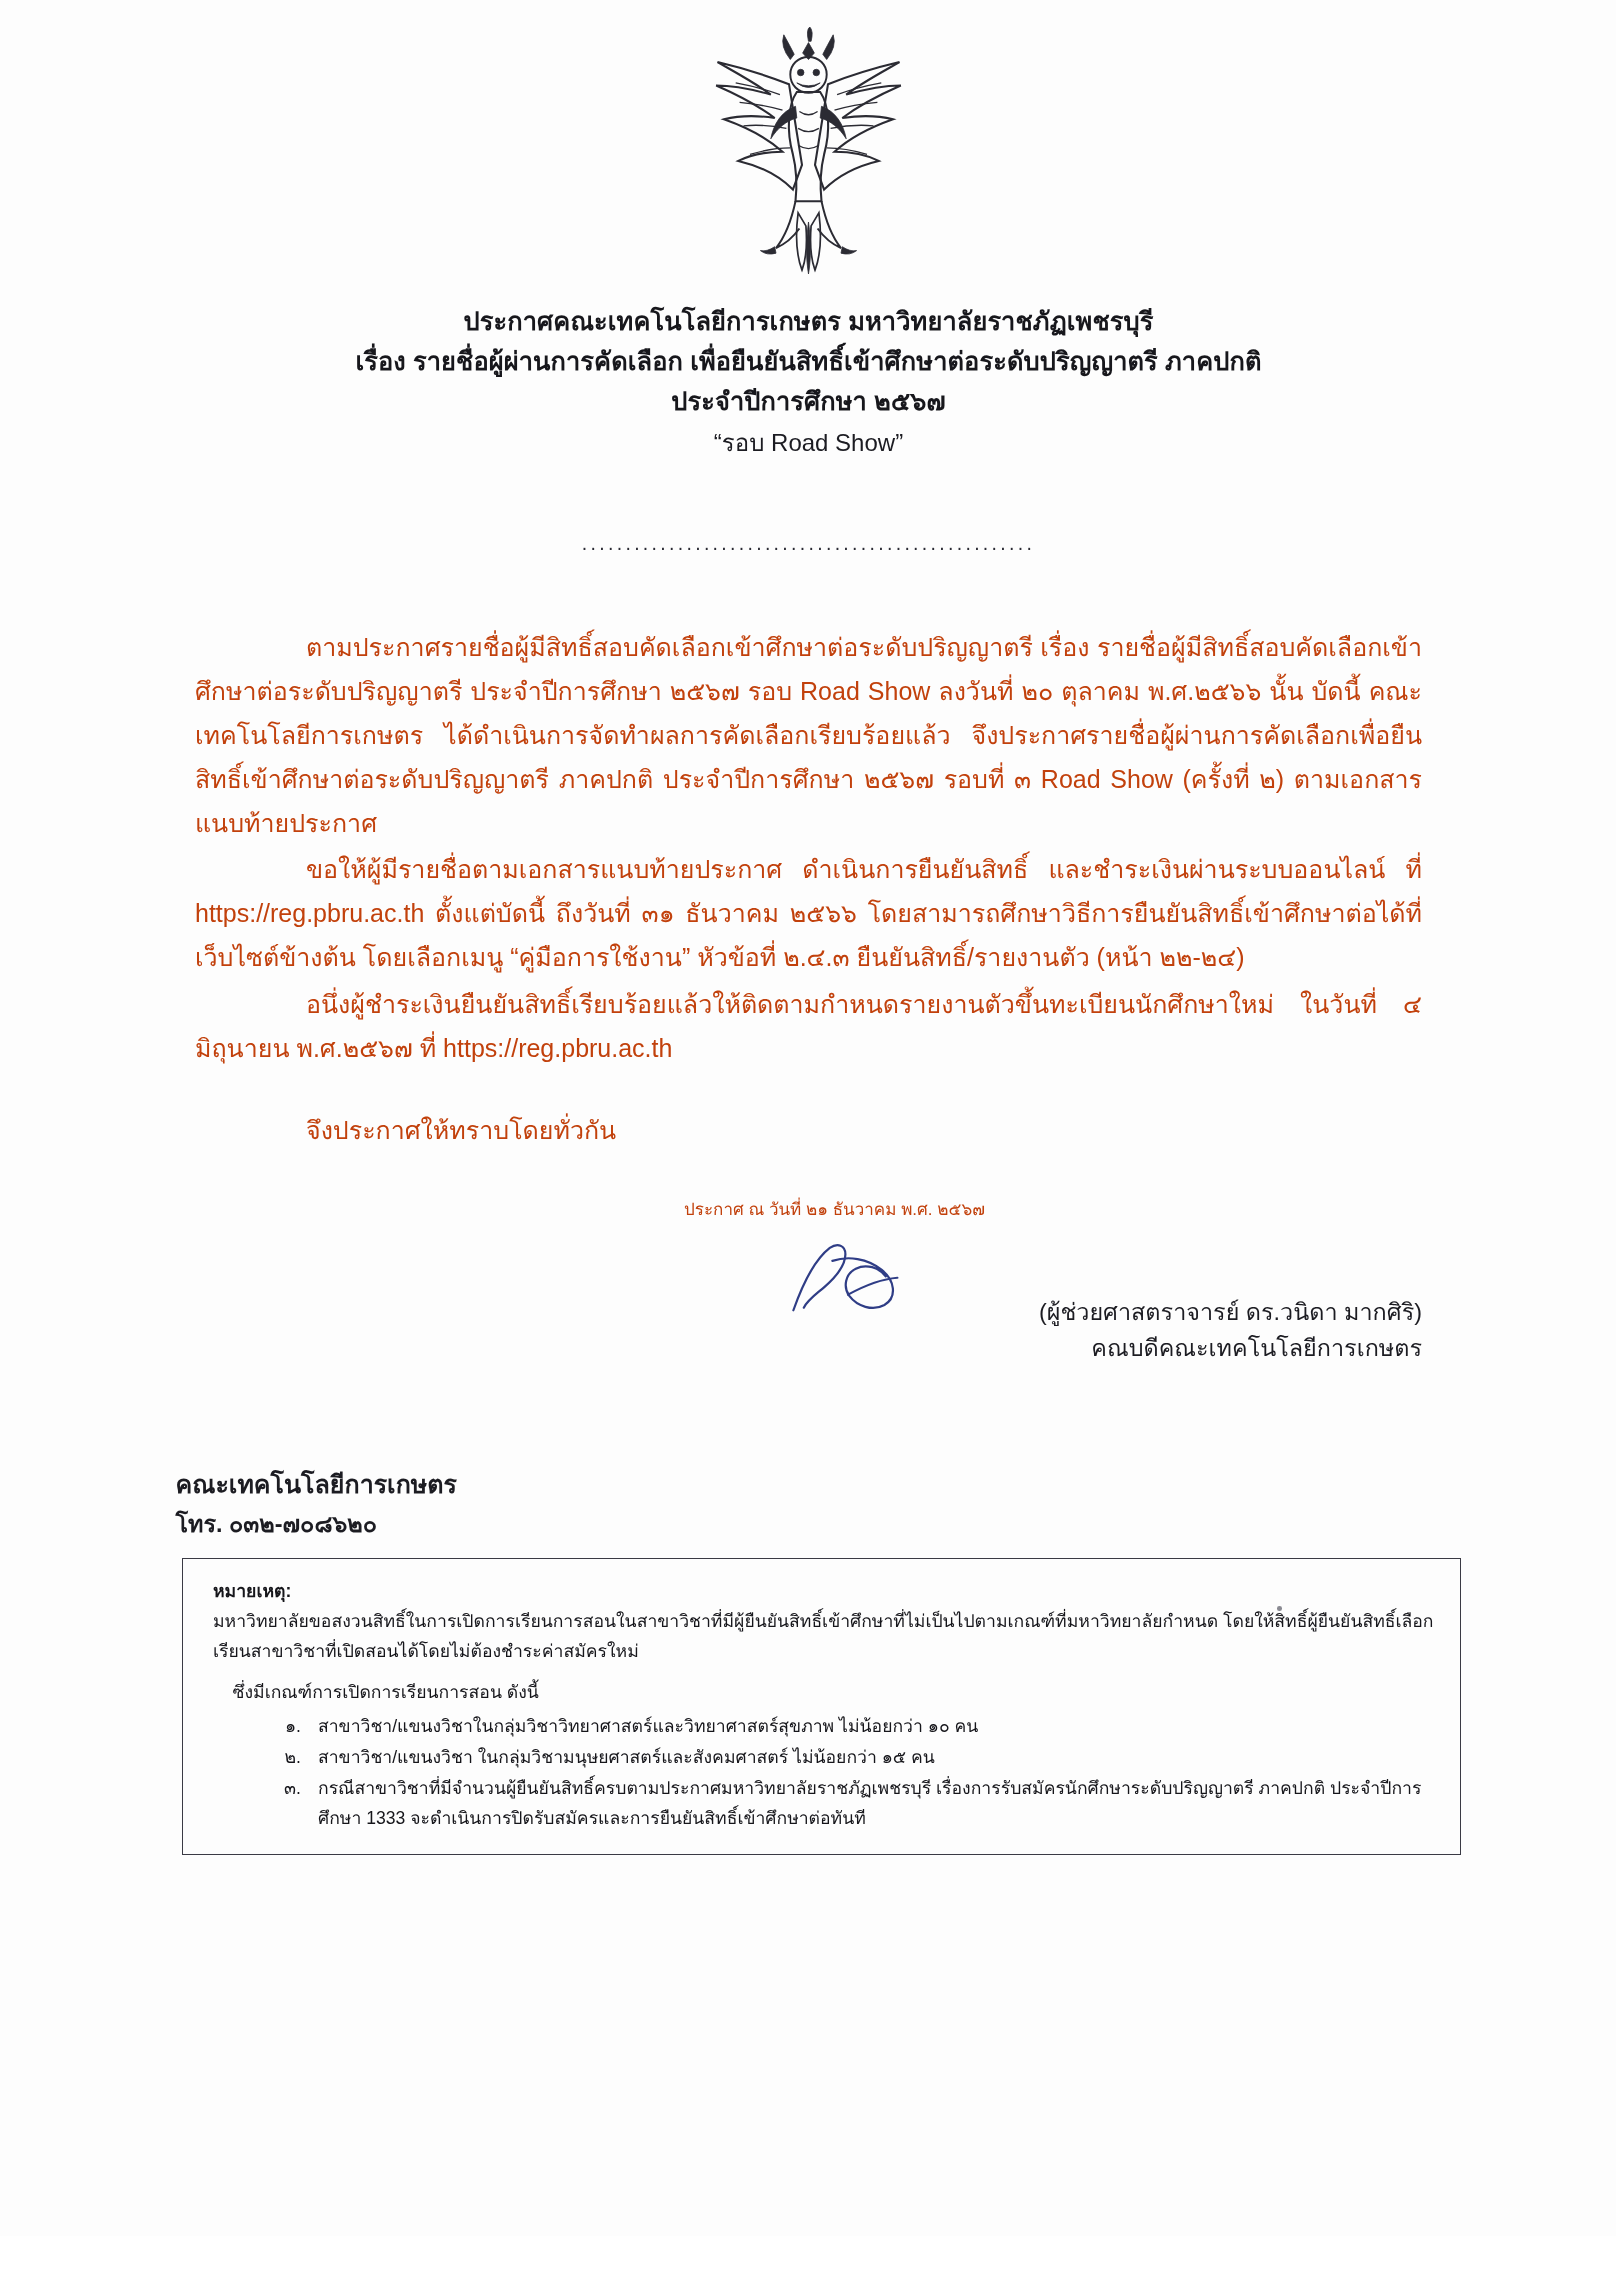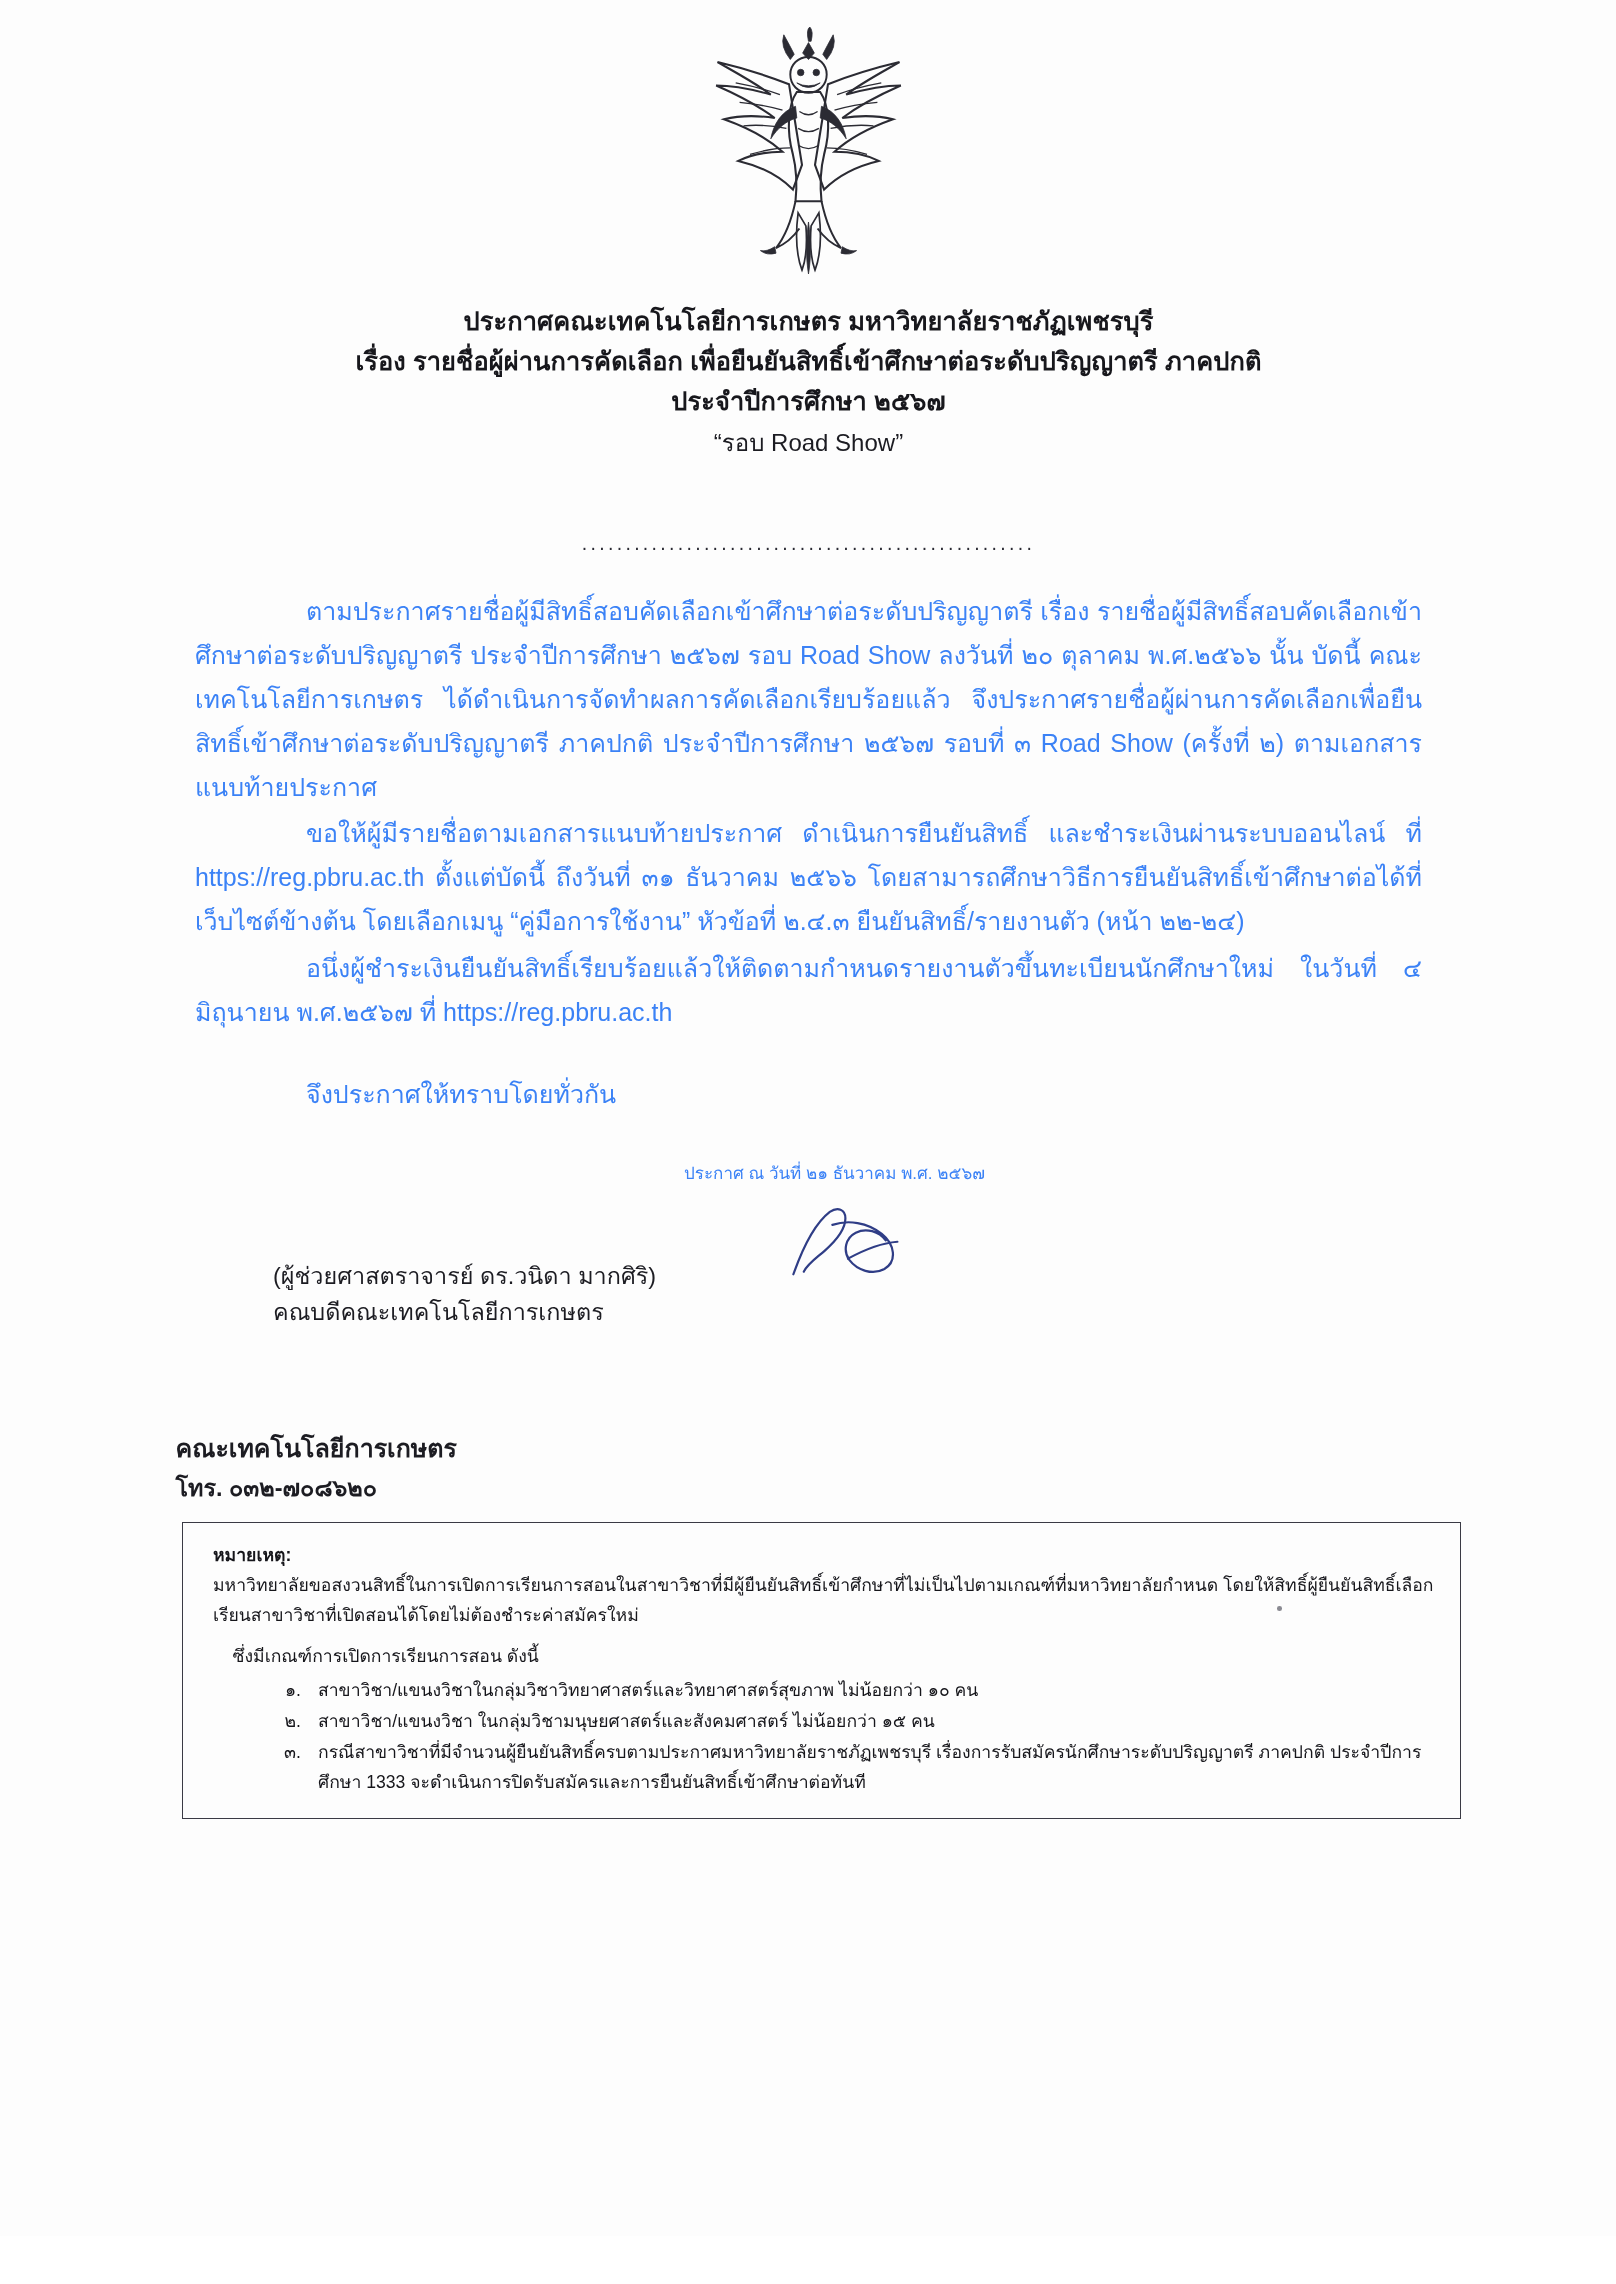--- a/index.html
+++ b/index.html
@@ -66,26 +66,26 @@
     font-size: 19.5px;
     letter-spacing: 3.3px;
     color: #2a2a33;
     line-height: 19.5px;
     overflow: hidden;
     white-space: nowrap;
   }
 
   
   .body {
-    margin-top: 35px;
+    margin-top: 71px;
     font-size: 25px;
     line-height: 44px;
     text-align: justify;
     text-justify: inter-word;
-    color: #3b82f6;
+    color: #c2410c;
   }
   .body p {
     margin: 0 0 2.6px 0;
     text-indent: 0;
   }
   .body p.indent {
     text-indent: 111px;
   }
 
   .notice-line {
@@ -99,21 +99,21 @@
     margin-top: 36px;
     text-align: center;
     font-size: 17px;
     line-height: 44px;
     padding-left: 52px;
   }
 
   
   .sign-block {
     margin-top: 62px;
-    text-align: left;
+    text-align: right;
     position: relative;
     padding-left: 78px;
   }
   .sig-svg {
     position: absolute;
     left: 50%;
     top: -62px;
     transform: translateX(-39px);
     width: 195px;
     height: 98px;

